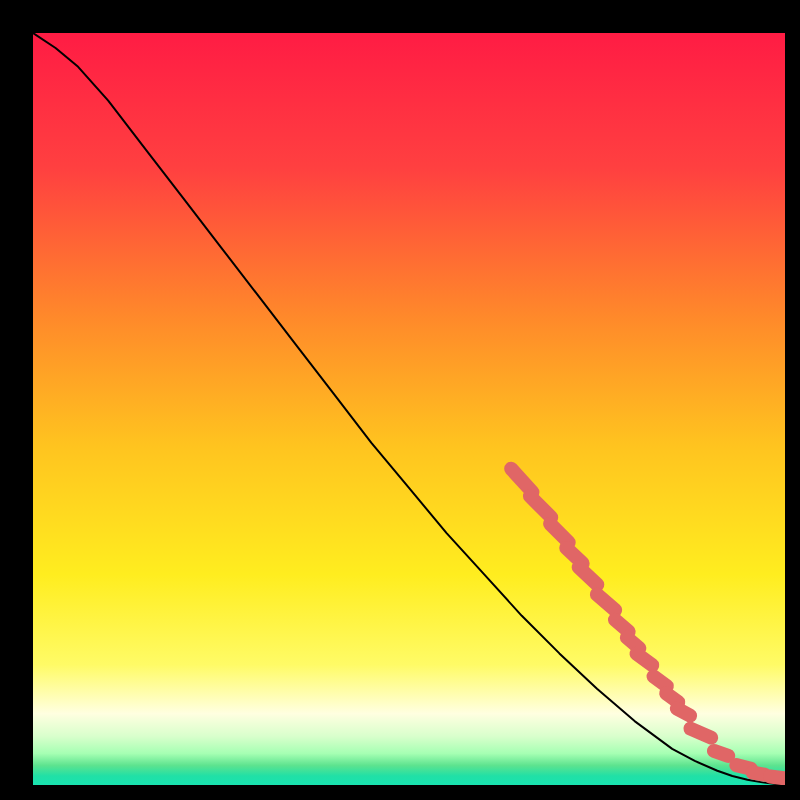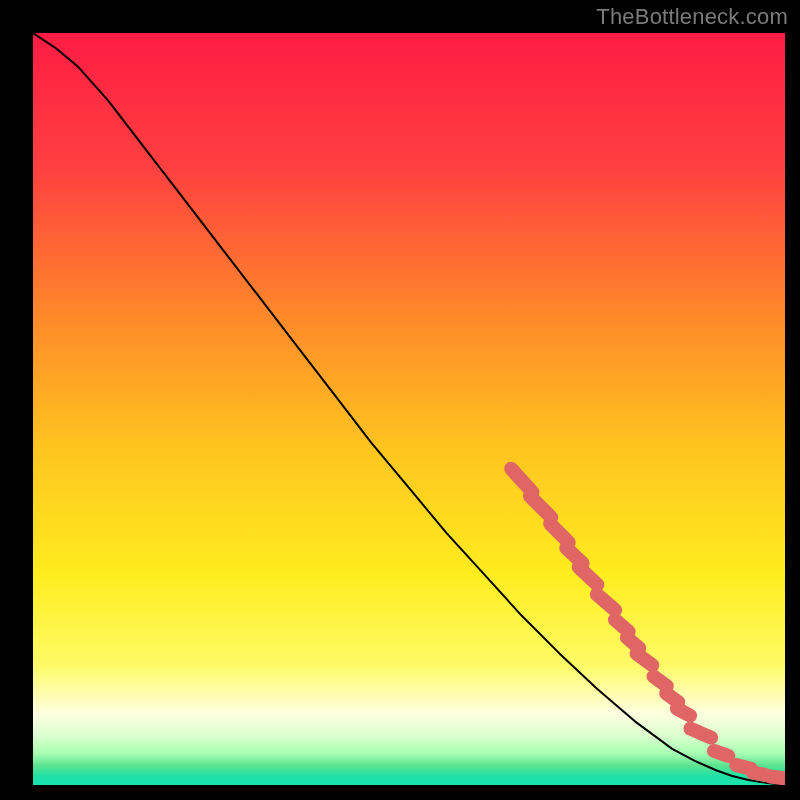--- a/index.html
+++ b/index.html
@@ -33,21 +33,20 @@
     top: 33px;
     width: 752px;
     height: 752px;
   }
   svg { display: block; }
 </style>
 </head>
 <body>
 
 <div class="frame">
-  <div class="watermark">TheBottleneck.com</div>
 
   <div class="plot">
     <svg id="chart-svg" width="752" height="752" viewBox="0 0 752 752" preserveAspectRatio="none">
       <defs>
         <linearGradient id="bg-grad" x1="0" y1="0" x2="0" y2="1">
             <stop offset="0.00%" stop-color="#ff1c44"></stop>
             <stop offset="18.00%" stop-color="#ff4040"></stop>
             <stop offset="38.00%" stop-color="#ff8a2a"></stop>
             <stop offset="55.00%" stop-color="#ffc41f"></stop>
             <stop offset="72.00%" stop-color="#ffed1f"></stop>

